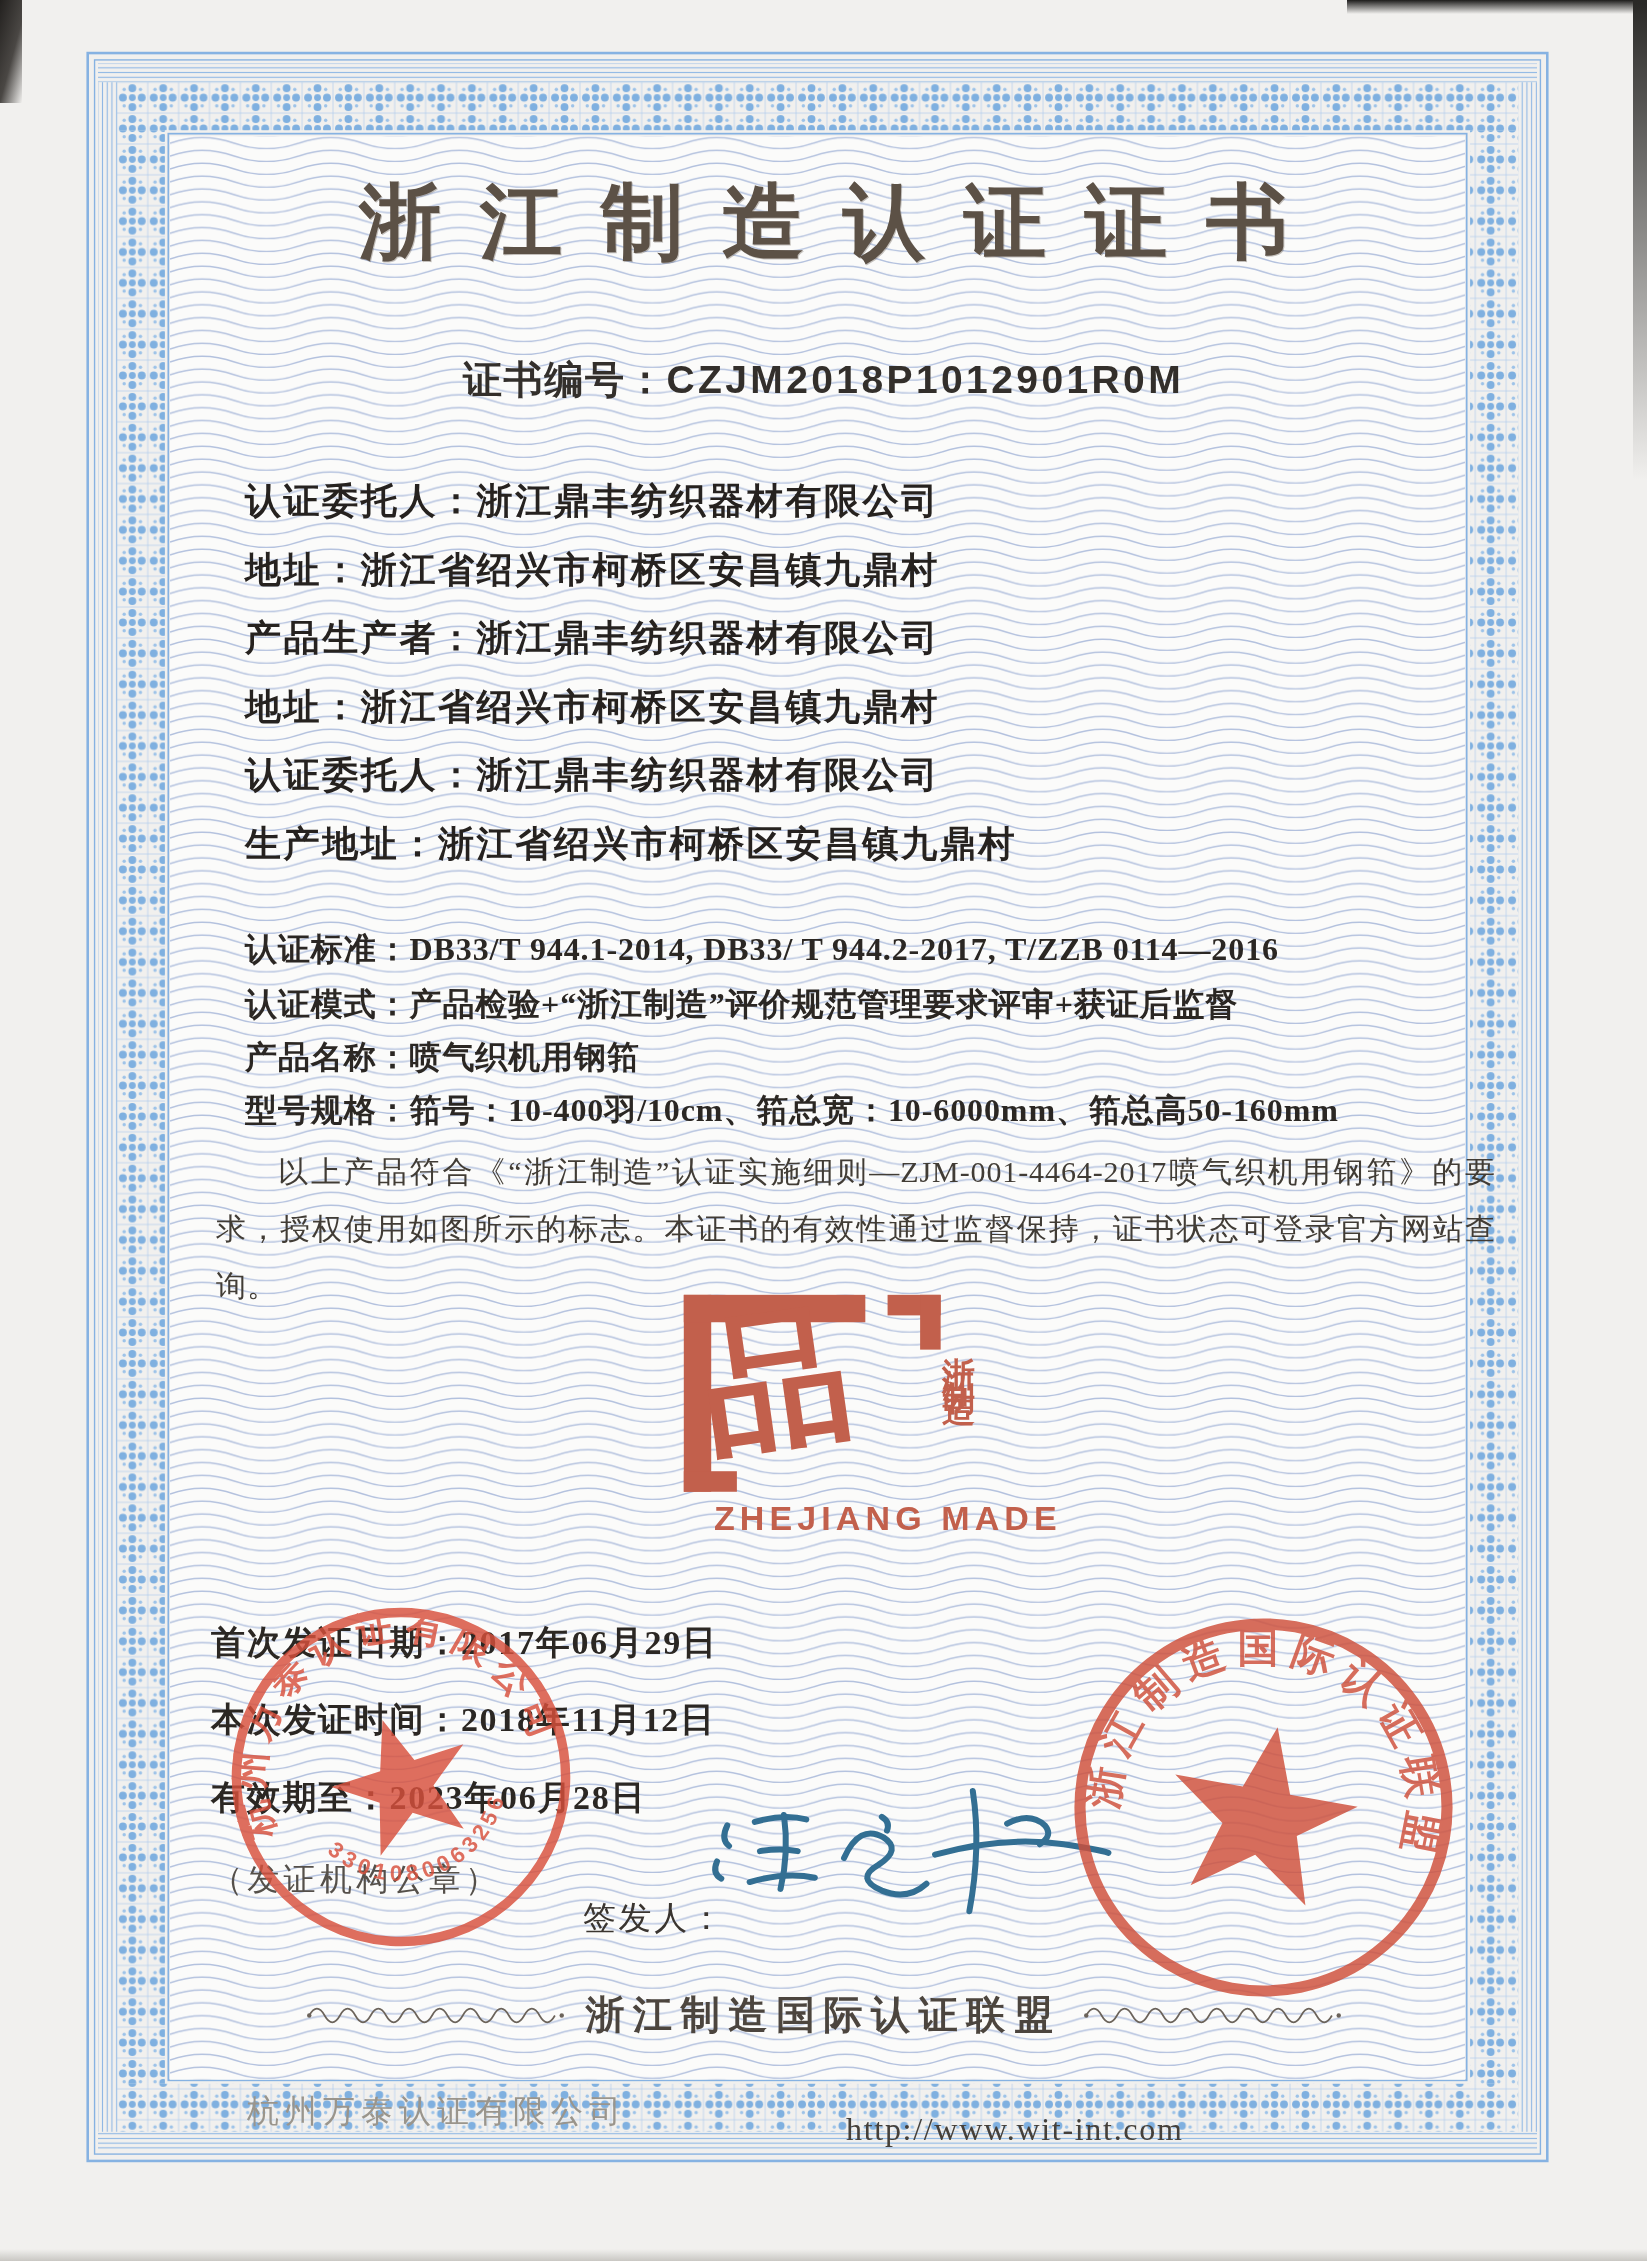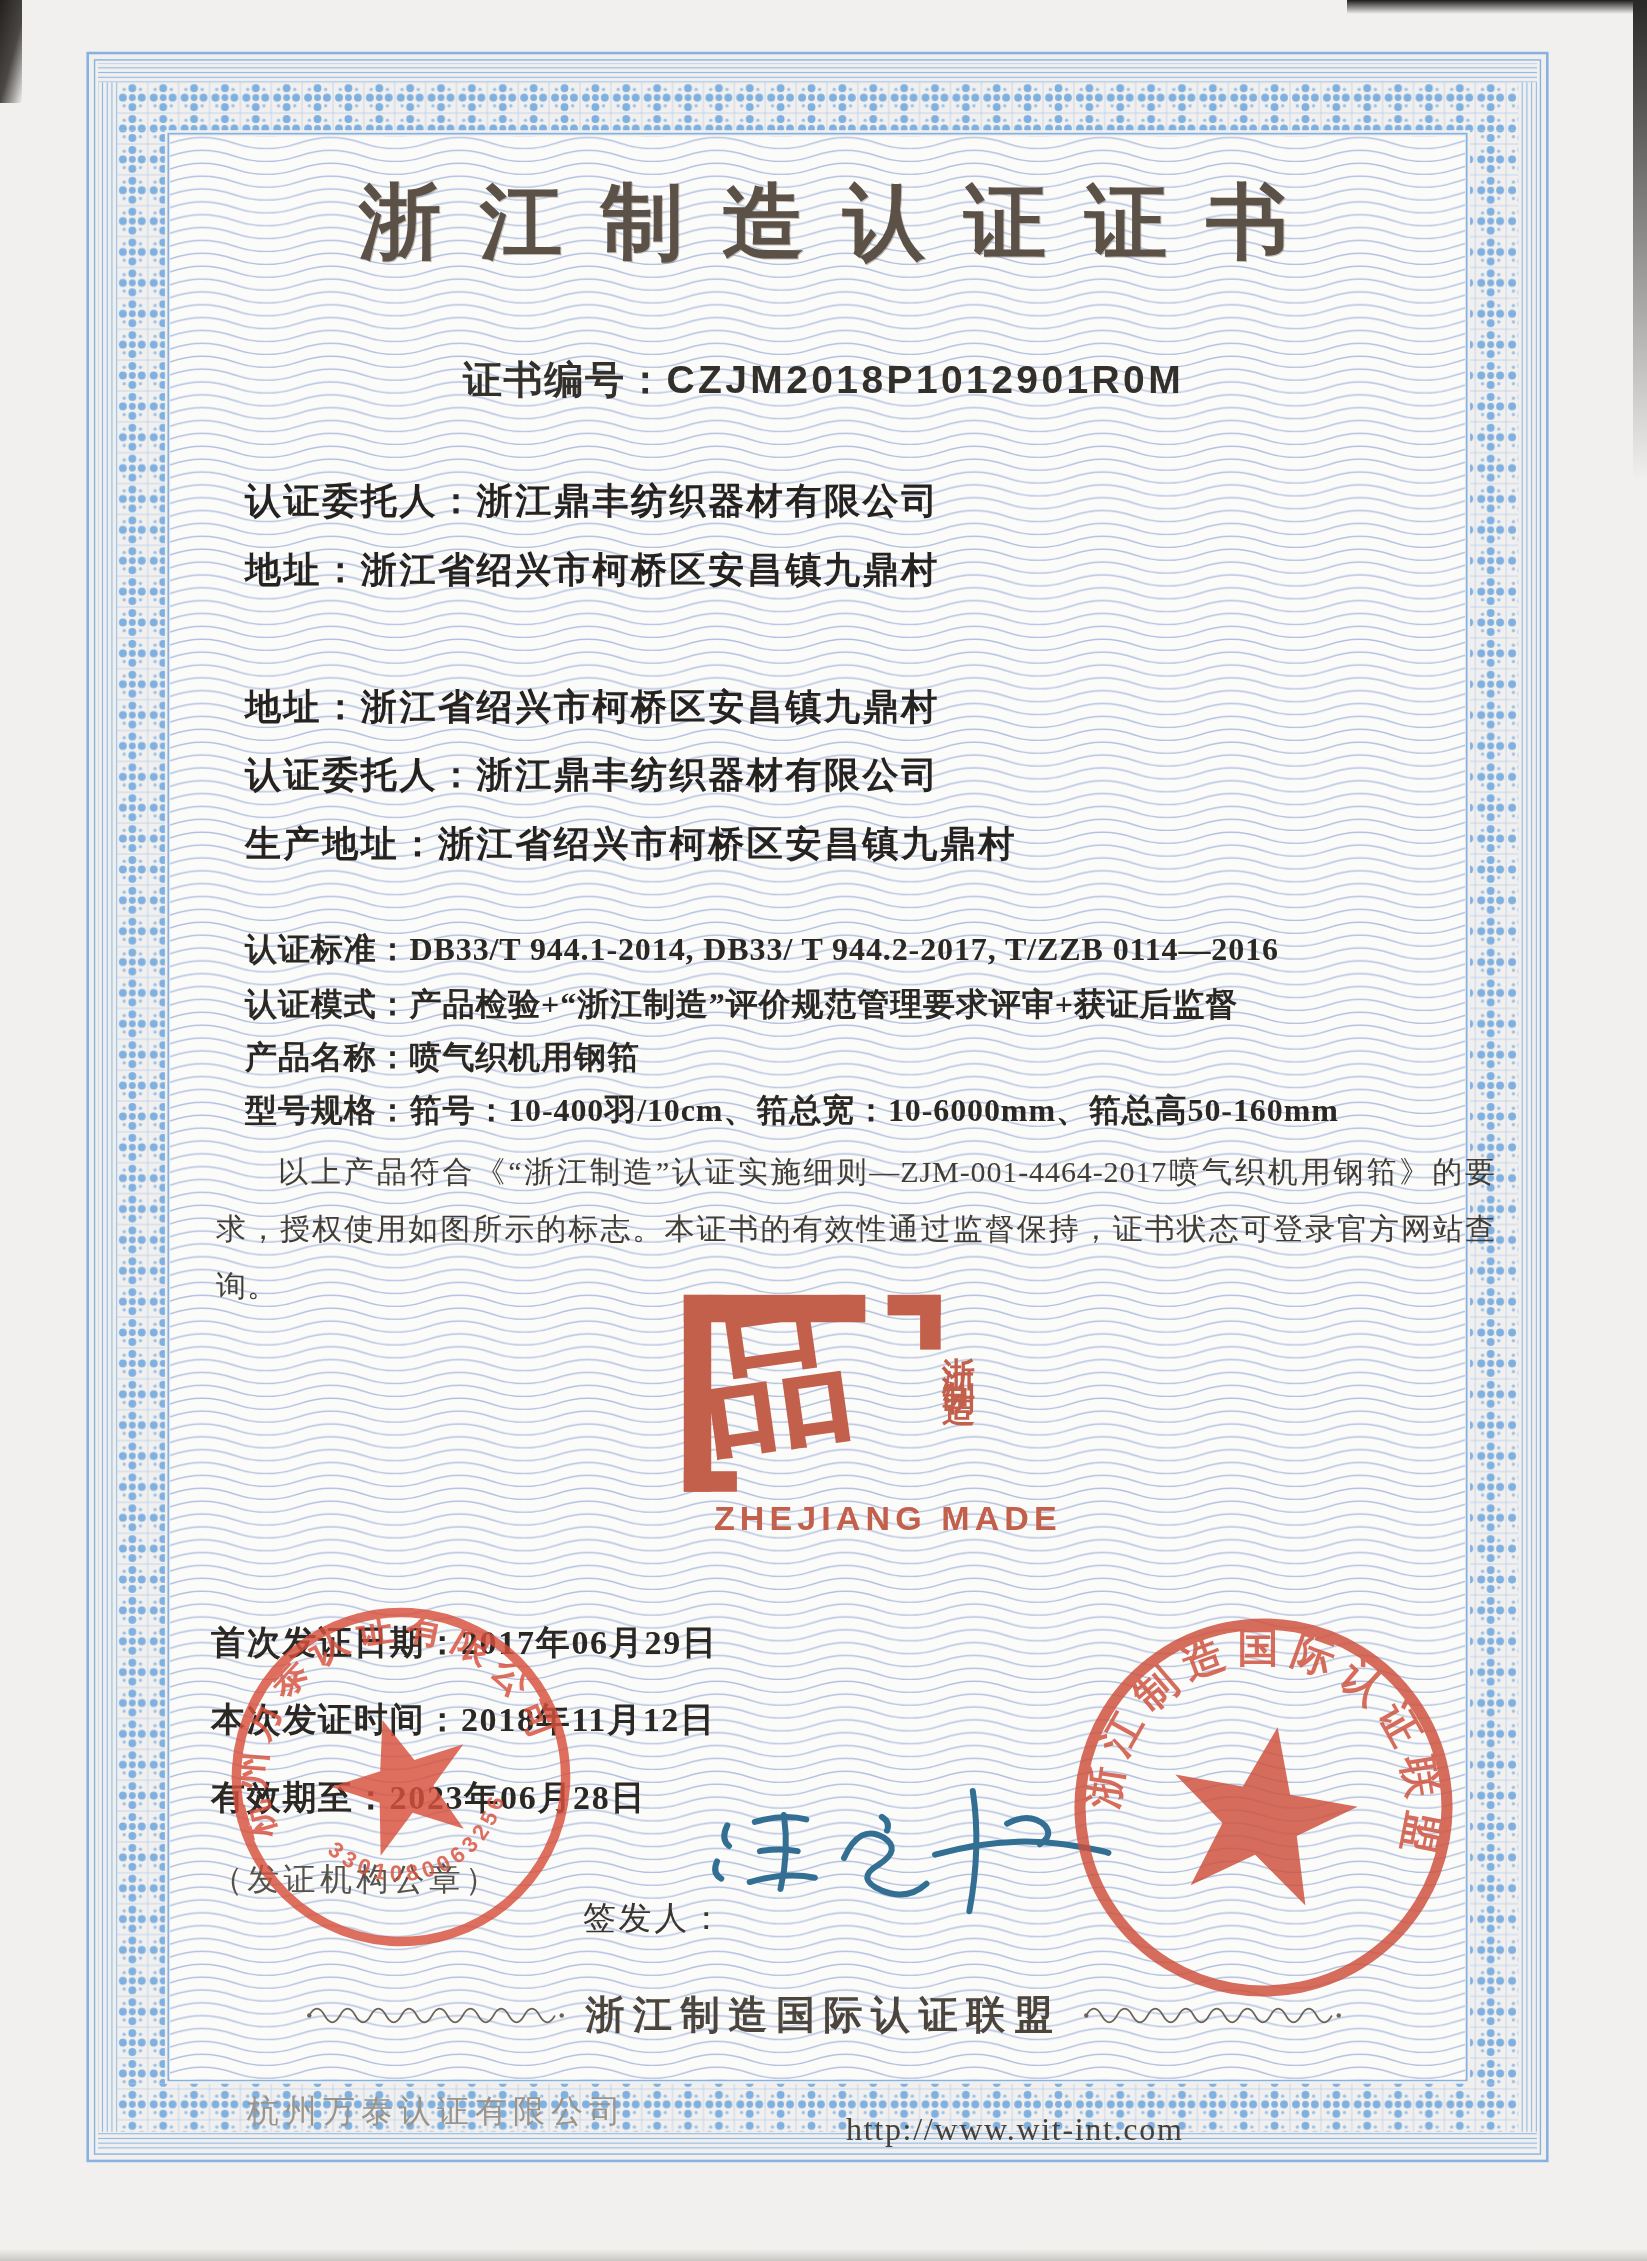--- a/index.html
+++ b/index.html
@@ -121,20 +121,23 @@
 
   <div class="abs center-row certno">
     <span>证书编号：</span><span class="code">CZJM2018P1012901R0M</span>
   </div>
 
   <div class="abs field-line f0">
     <span>认证委托人：</span><span>浙江鼎丰纺织器材有限公司</span>
   </div>
   <div class="abs field-line f1">
     <span>地址：</span><span>浙江省绍兴市柯桥区安昌镇九鼎村</span>
+  </div>
+  <div class="abs field-line f2">
+    <span>产品生产者：</span><span>浙江鼎丰纺织器材有限公司</span>
   </div>
   <div class="abs field-line f3">
     <span>地址：</span><span>浙江省绍兴市柯桥区安昌镇九鼎村</span>
   </div>
   <div class="abs field-line f4">
     <span>认证委托人：</span><span>浙江鼎丰纺织器材有限公司</span>
   </div>
   <div class="abs field-line f5">
     <span>生产地址：</span><span>浙江省绍兴市柯桥区安昌镇九鼎村</span>
   </div>

